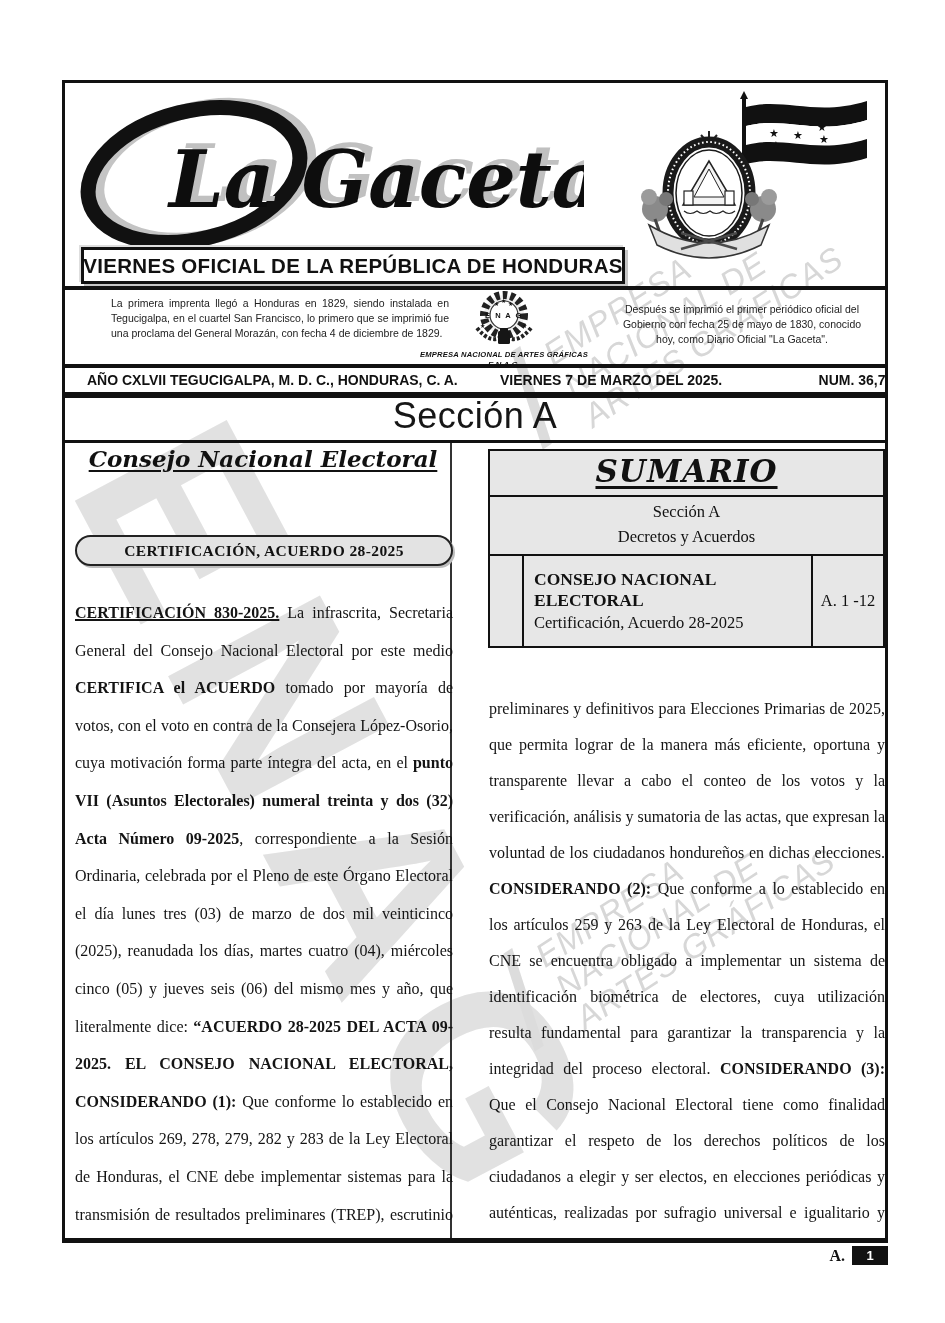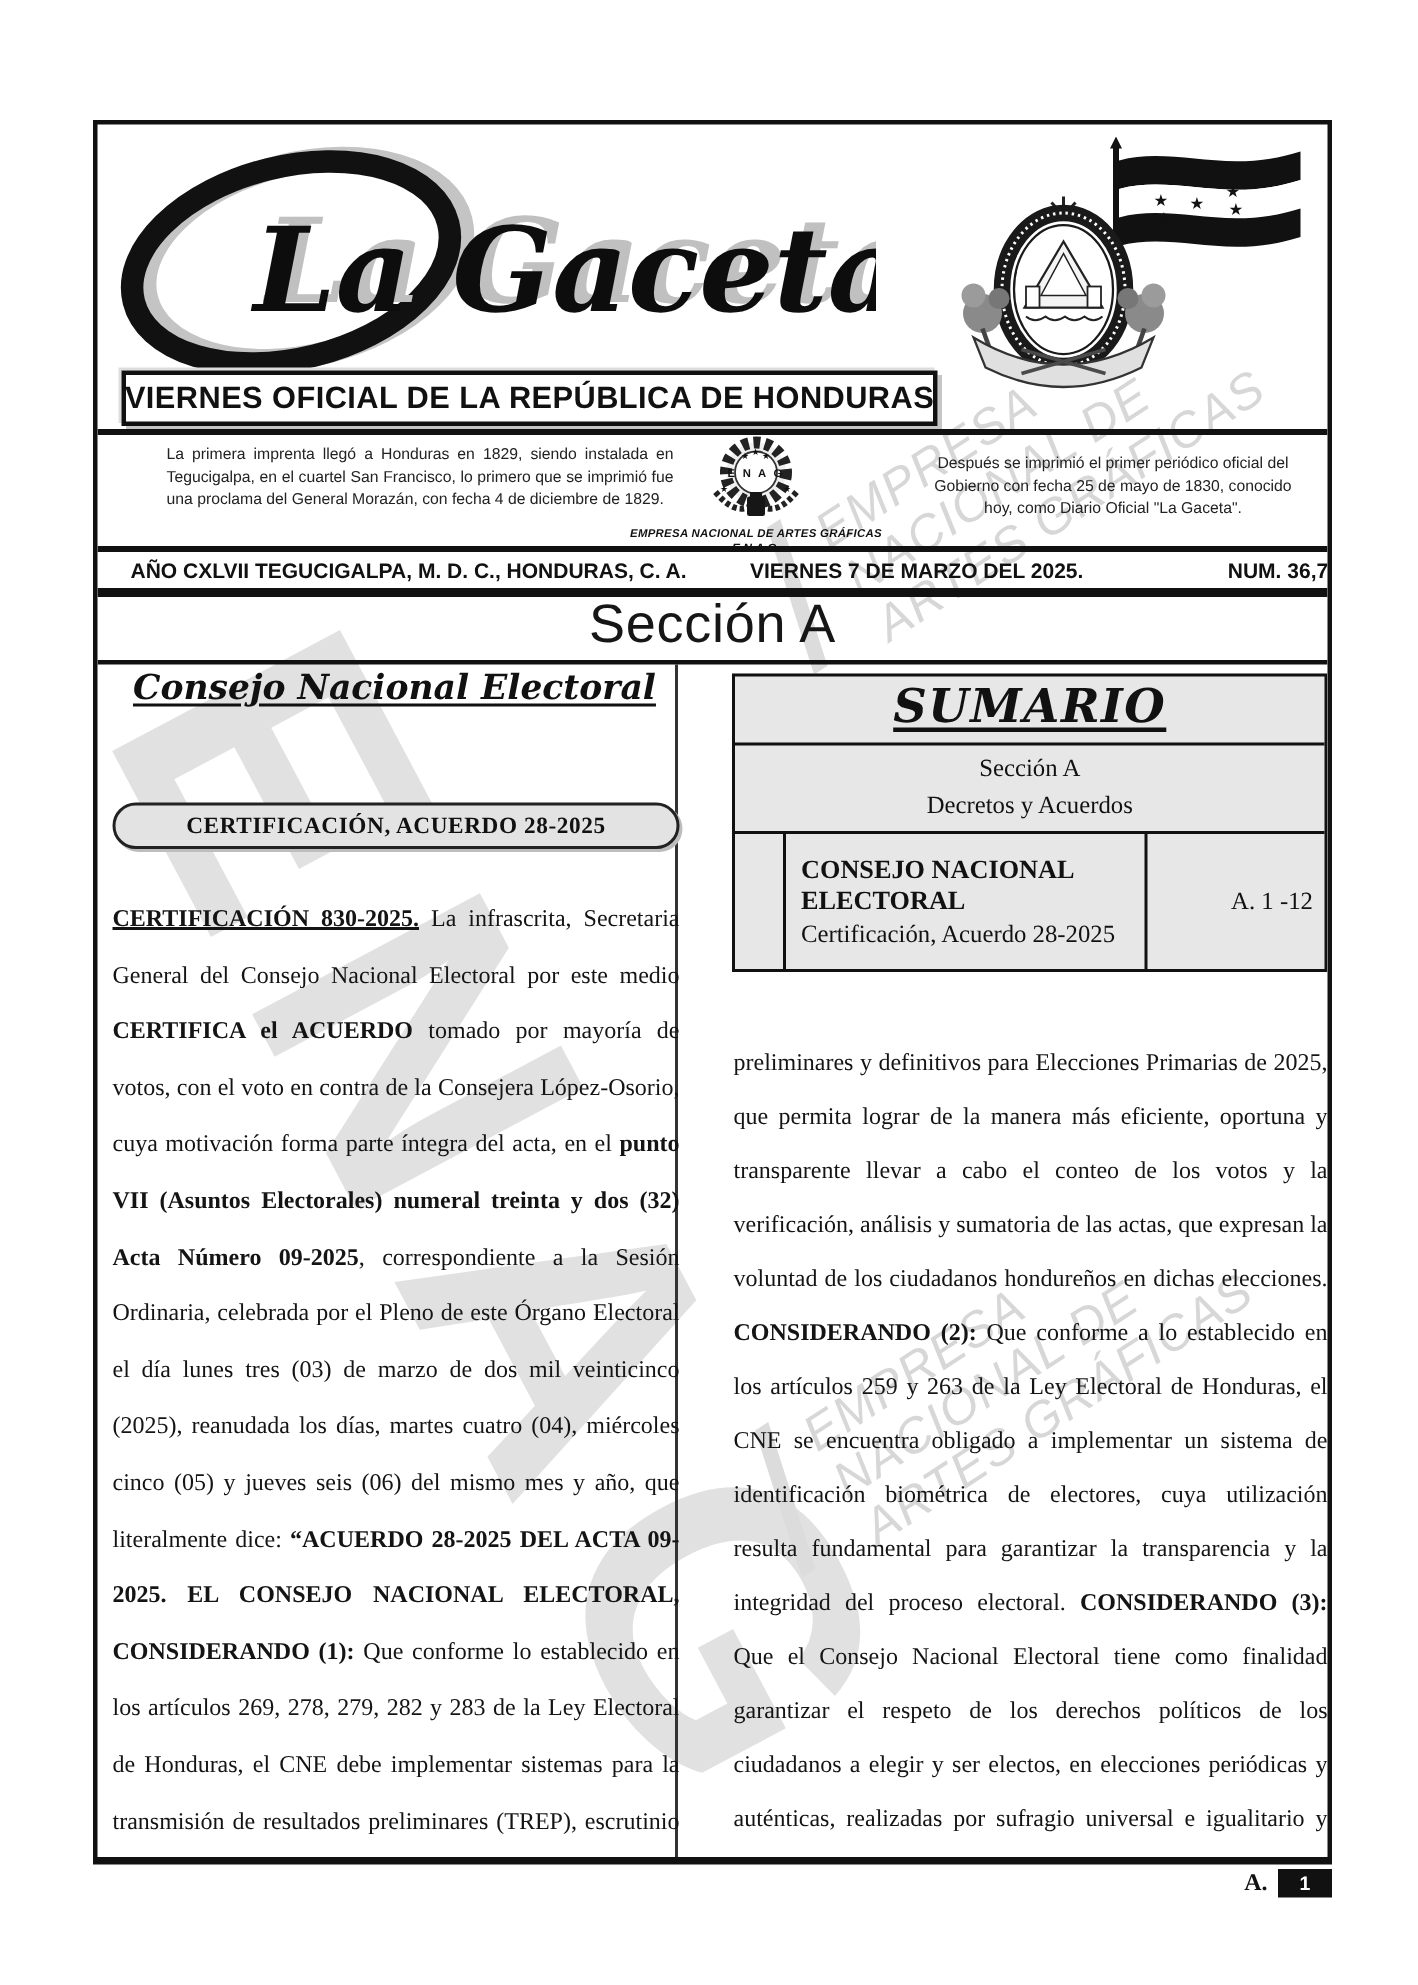--- a/index.html
+++ b/index.html
@@ -98,21 +98,21 @@
     font:bold italic 31px "DejaVu Serif",serif;letter-spacing:1px;
   }
   .sum-title span{text-decoration:underline;text-decoration-thickness:2.5px;text-underline-offset:4px;}
   .sum-sec{font:16.5px/1.5 "Liberation Serif",serif;text-align:center;padding:3px 0 4px;}
   .sum-entry{display:flex;align-items:stretch;}
   .sum-spacer{width:32px;border-right:2px solid #111;}
   .sum-main{flex:1;padding:13px 8px 13px 10px;}
   .sum-org{font:bold 17.5px "Liberation Serif",serif;}
   .sum-doc{font:16.5px "Liberation Serif",serif;margin-top:2px;}
   .sum-pages{width:70px;border-left:2px solid #111;display:flex;align-items:center;justify-content:center;
-    font:16.5px "Liberation Serif",serif;padding-left:48px;}
+    font:16.5px "Liberation Serif",serif;}
   .sum-b{position:relative;font:16.5px/1.45 "Liberation Serif",serif;text-align:center;padding:4px 0 8px;}
   .sum-b .b-pages{position:absolute;right:16px;top:29px;}
 
   
   .footer{
     position:absolute;left:62px;top:1246px;width:826px;display:flex;
     justify-content:flex-end;align-items:center;gap:7px;z-index:2;
   }
   .f-letter{font:bold 16px "Liberation Serif",serif;}
   .f-box{width:36px;height:19px;background:#111;color:#fff;display:flex;align-items:center;

